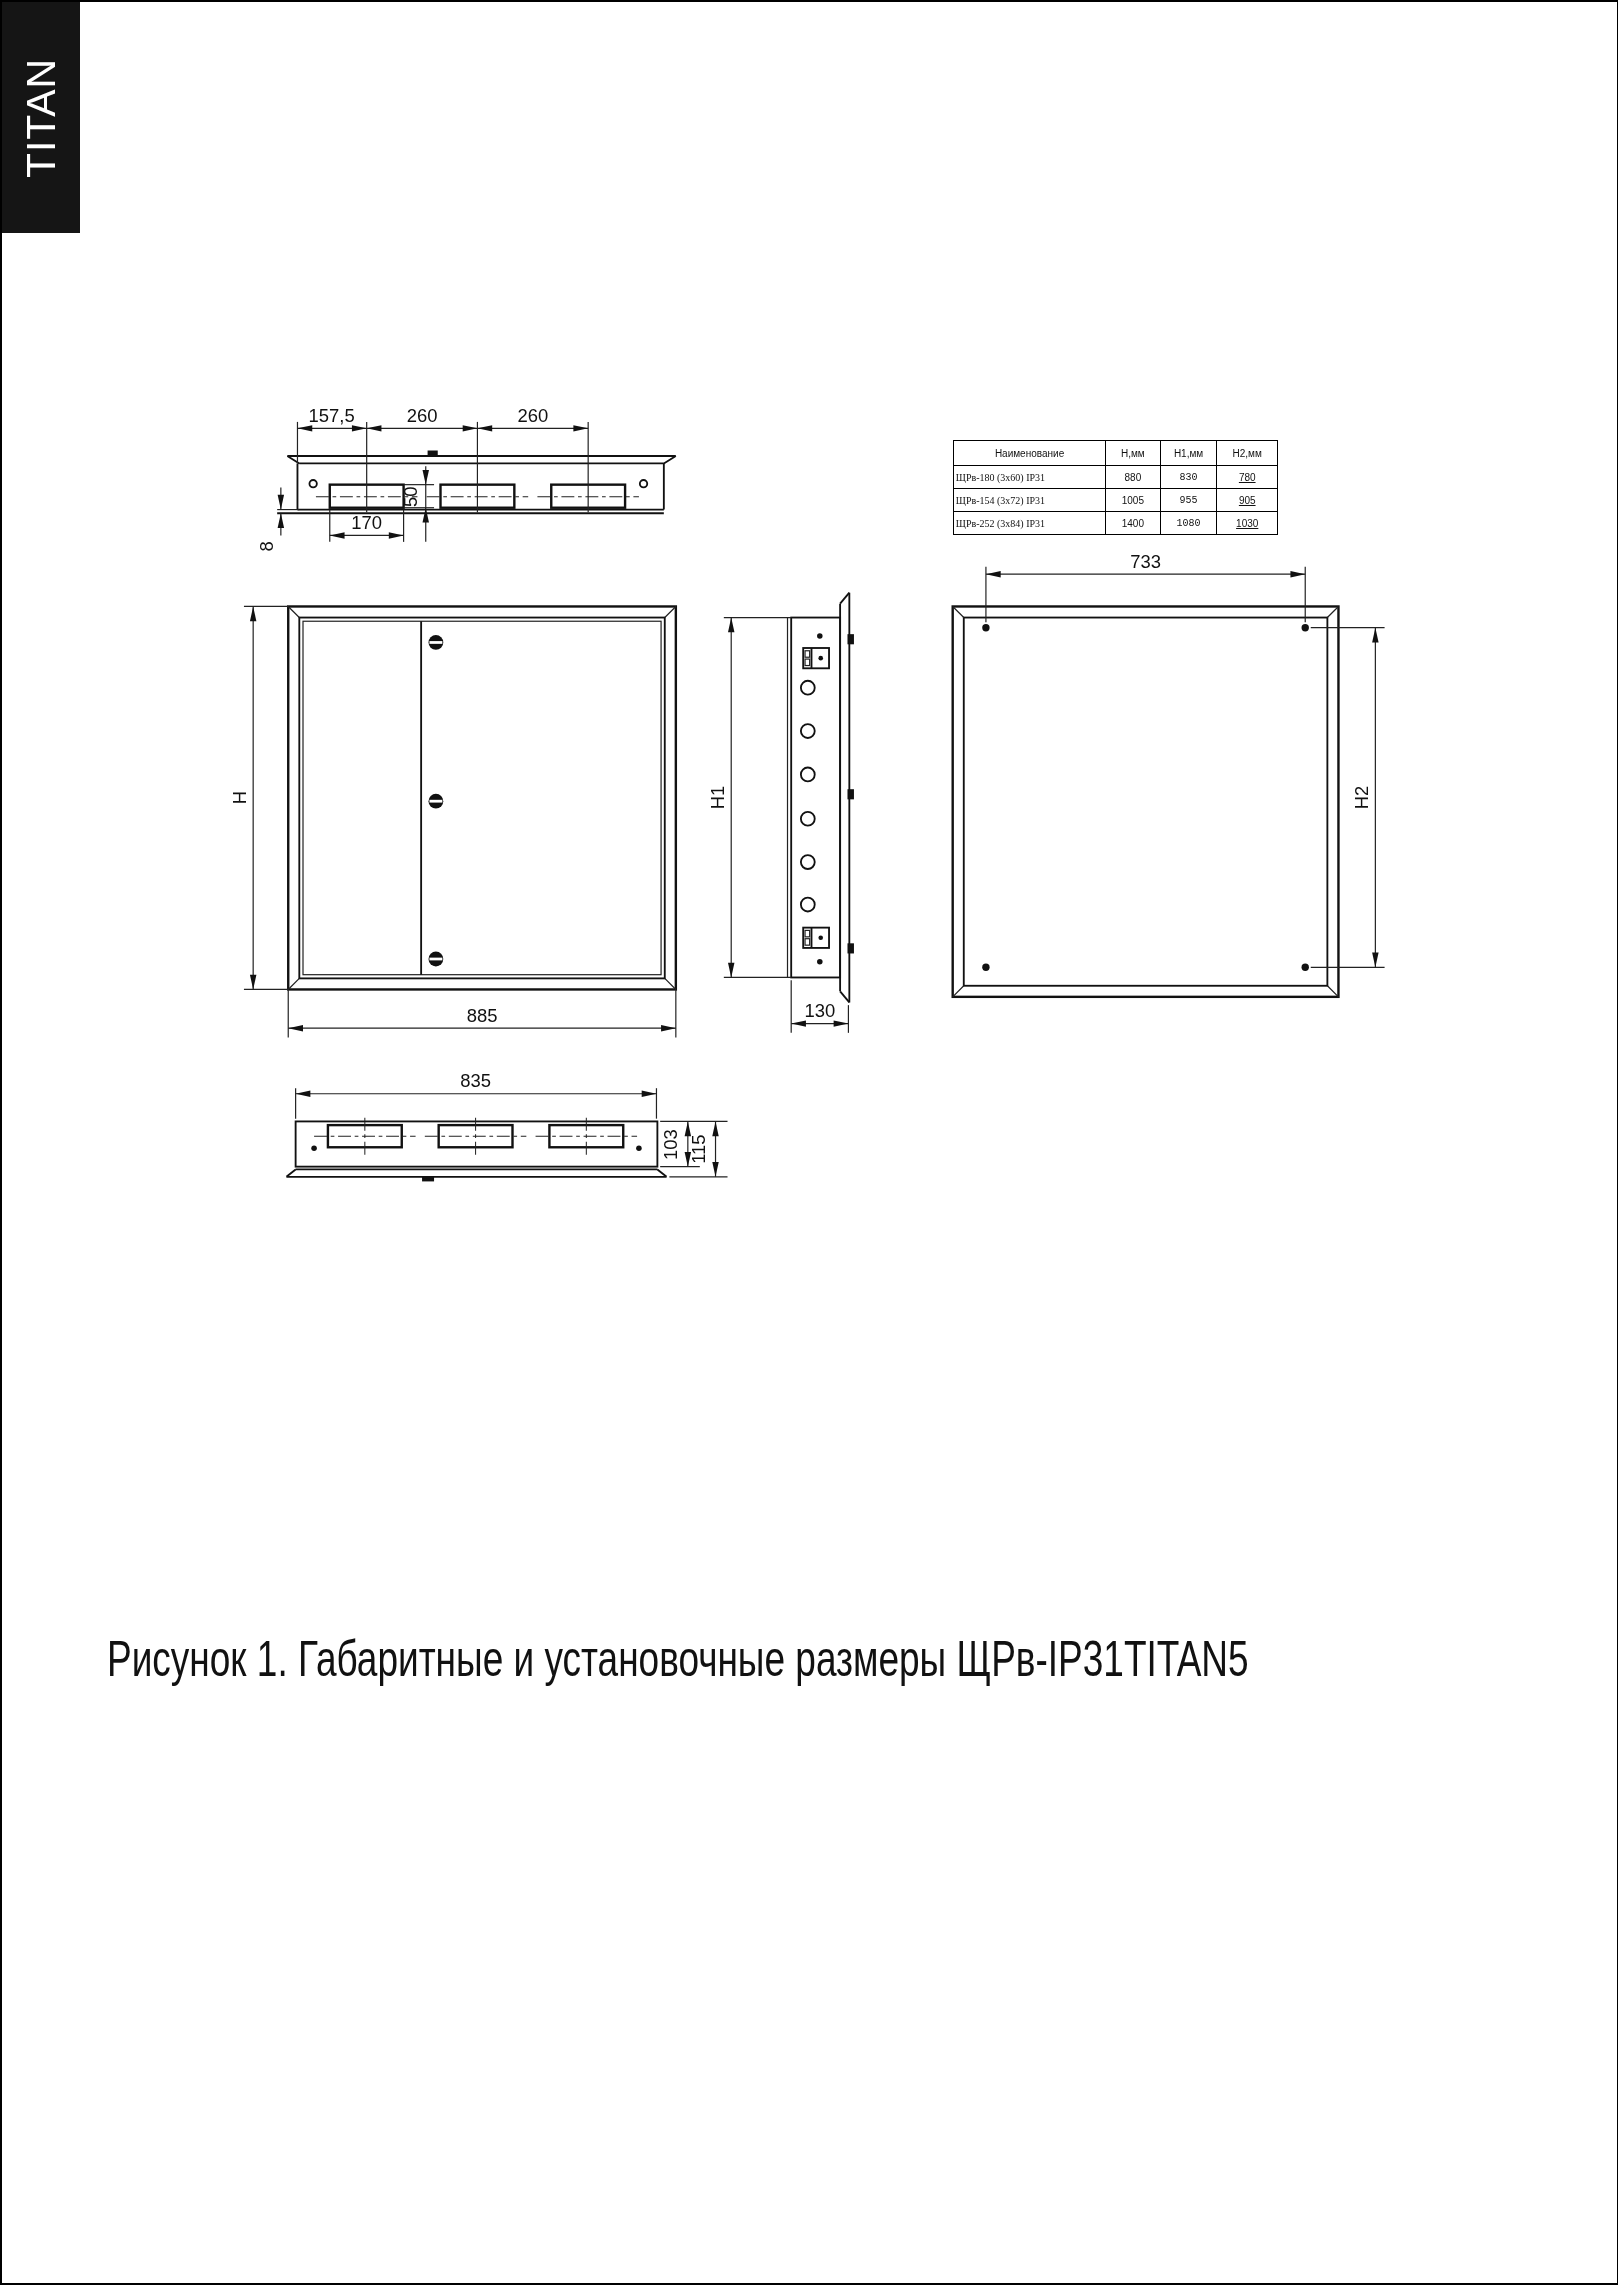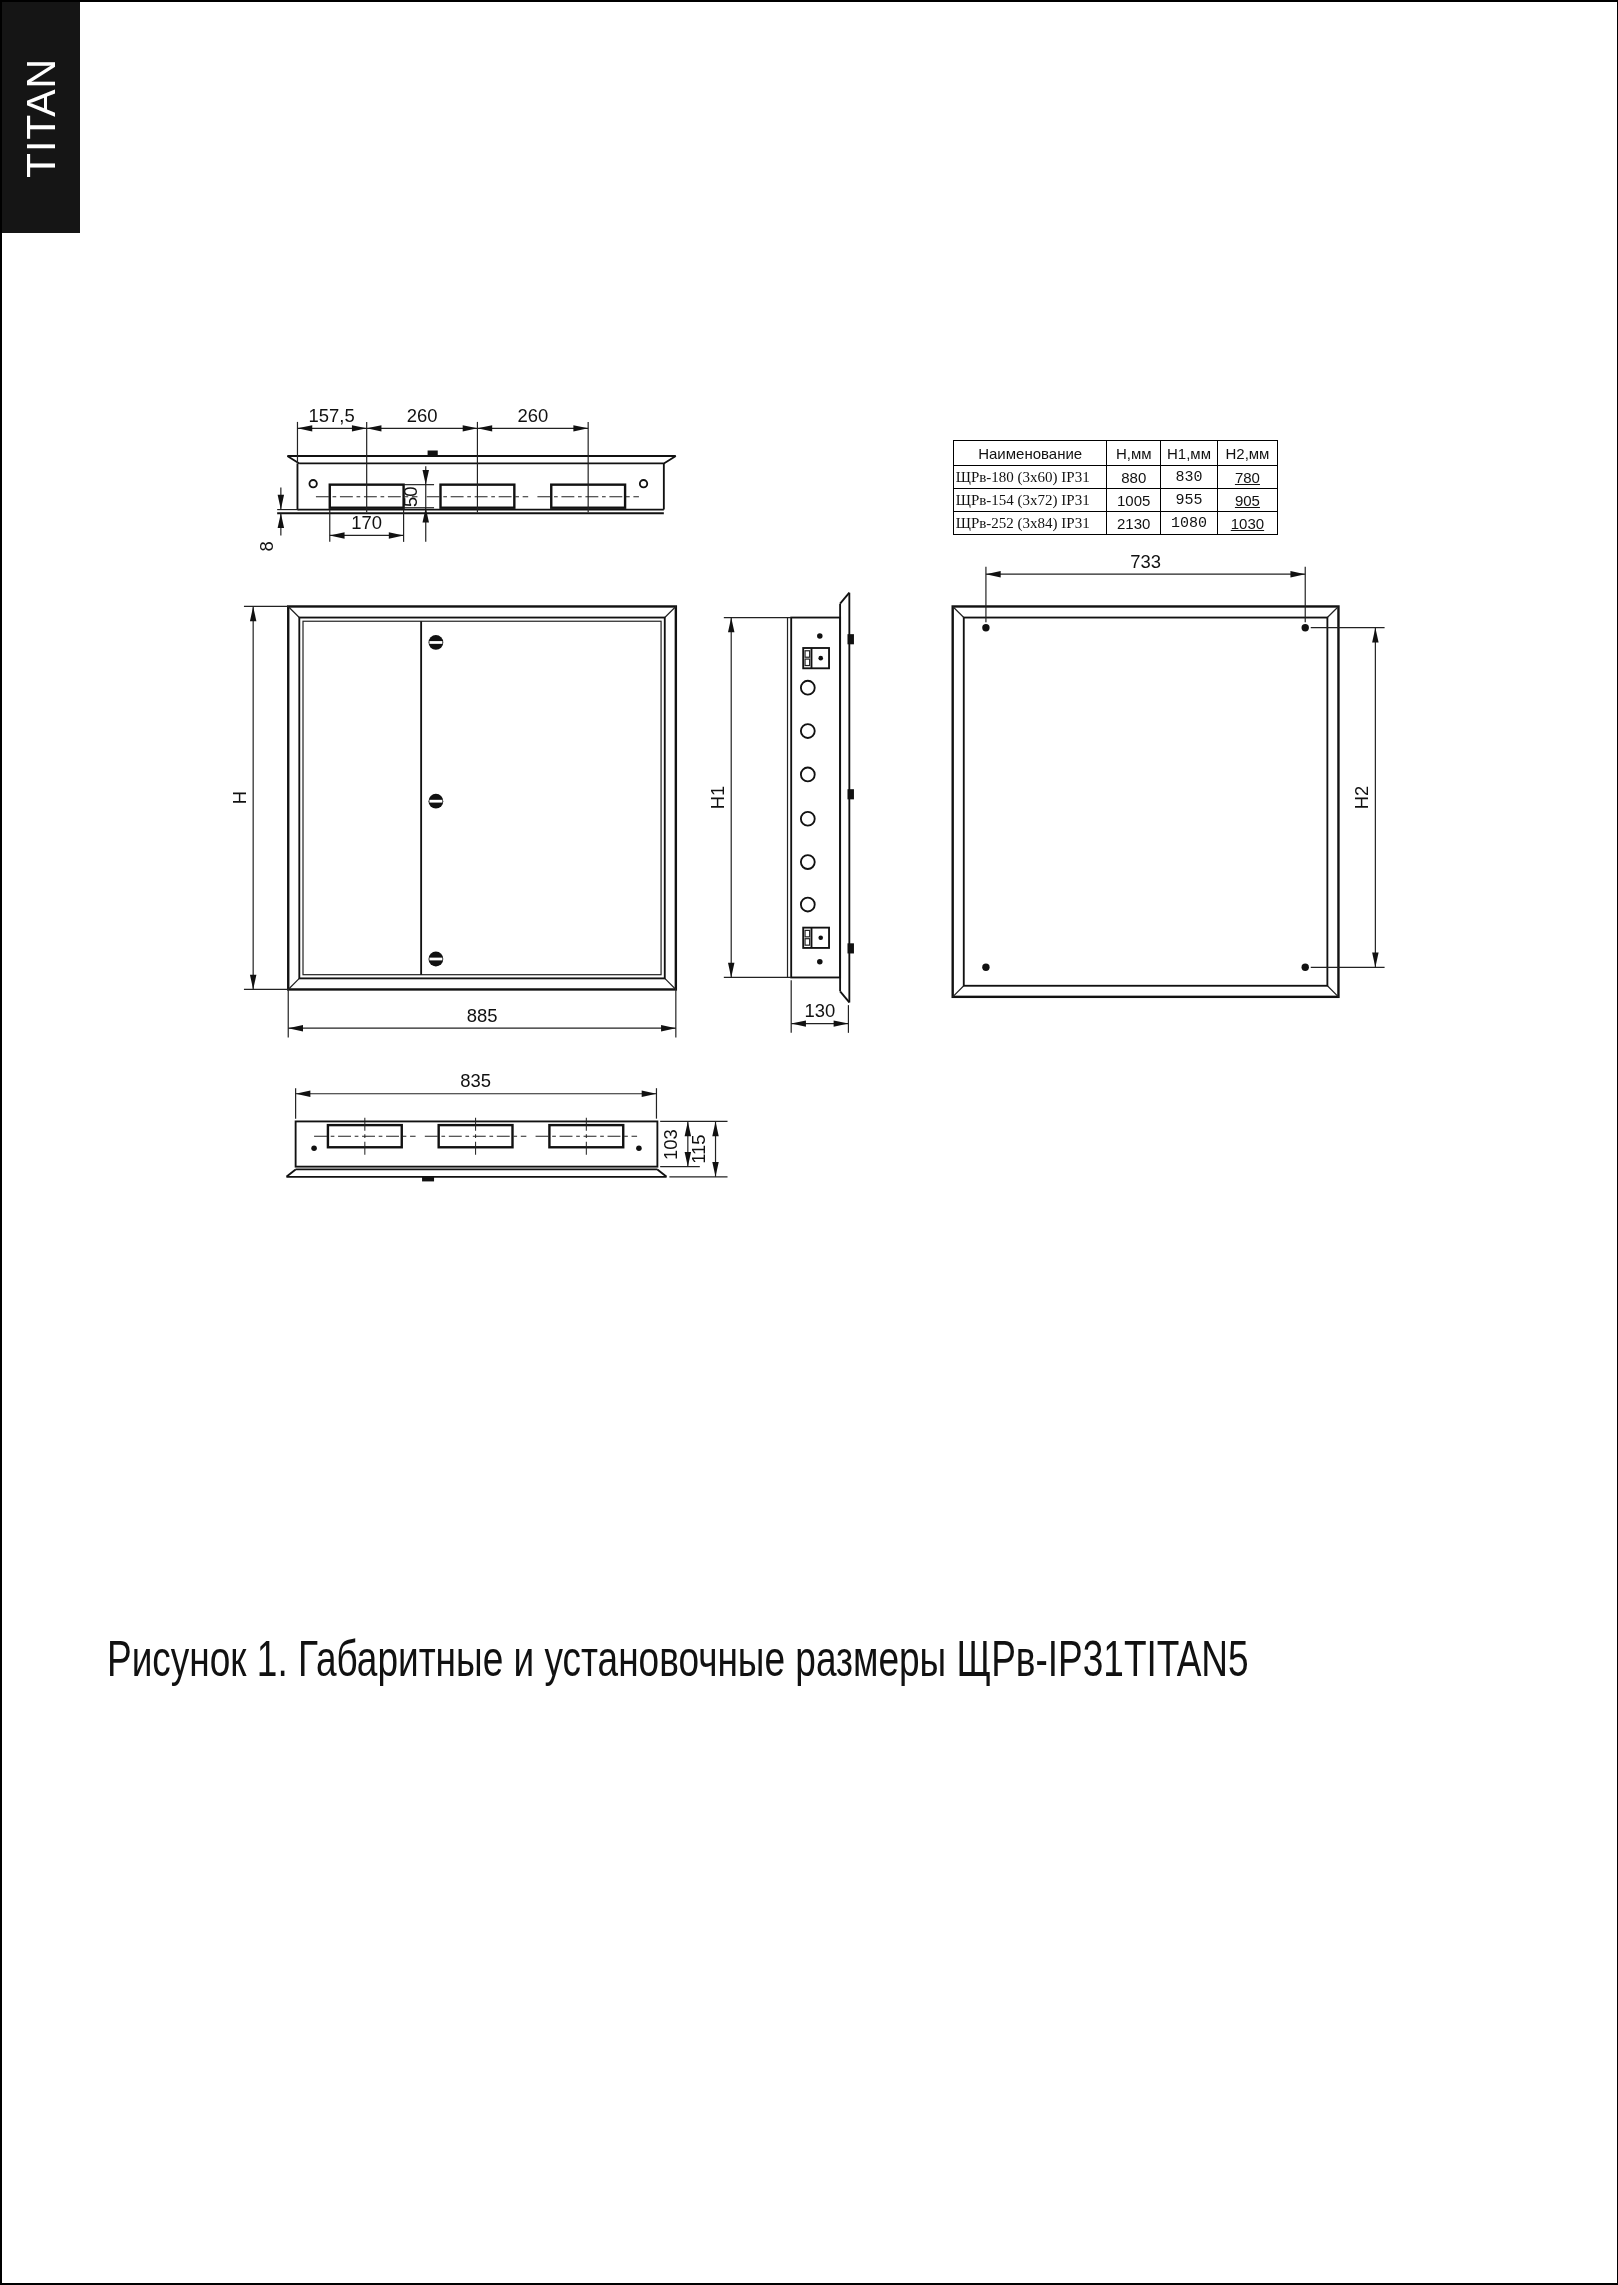--- a/index.html
+++ b/index.html
@@ -26,21 +26,21 @@
   .ln{stroke:#111;stroke-width:2;fill:none;}
   .thick{stroke-width:2.6;}
   .thin{stroke:#222;stroke-width:1.3;fill:none;}
   .cl{stroke:#222;stroke-width:1.1;fill:none;stroke-dasharray:14 4 4 4;}
   .arr{fill:#111;stroke:none;}
   .blk{fill:#111;stroke:none;}
   text.dim{fill:#111;font-family:"Liberation Sans",sans-serif;font-size:20px;text-anchor:middle;}
   .spec-table{
     position:absolute;left:951px;top:438px;width:325px;
     border-collapse:collapse;z-index:4;
-    font-size:15px;
+    font-size:10px;
   }
   .spec-table td,.spec-table th{
     border:1.8px solid #000;
     height:22px;padding:0 1.8px;
     font-weight:400;color:#111;
     white-space:nowrap;
   }
   .spec-table th{text-align:center;height:24px;}
   .spec-table td.nm{text-align:left;width:152px;font-family:Liberation Serif, serif;}
   .spec-table td.vl{text-align:center;}
@@ -282,21 +282,21 @@
       <td class="vl c3">780</td>
     </tr>
     <tr>
       <td class="nm">ЩРв-154 (3х72) IP31</td>
       <td class="vl c1">1005</td>
       <td class="vl c2">955</td>
       <td class="vl c3">905</td>
     </tr>
     <tr>
       <td class="nm">ЩРв-252 (3х84) IP31</td>
-      <td class="vl c1">2130</td>
+      <td class="vl c1">1400</td>
       <td class="vl c2">1080</td>
       <td class="vl c3">1030</td>
     </tr>
   </tbody>
     </table>
 
   <div class="caption">Рисунок 1. Габаритные и установочные размеры ЩРв-IP31TITAN5</div>
 
 </div>
 

